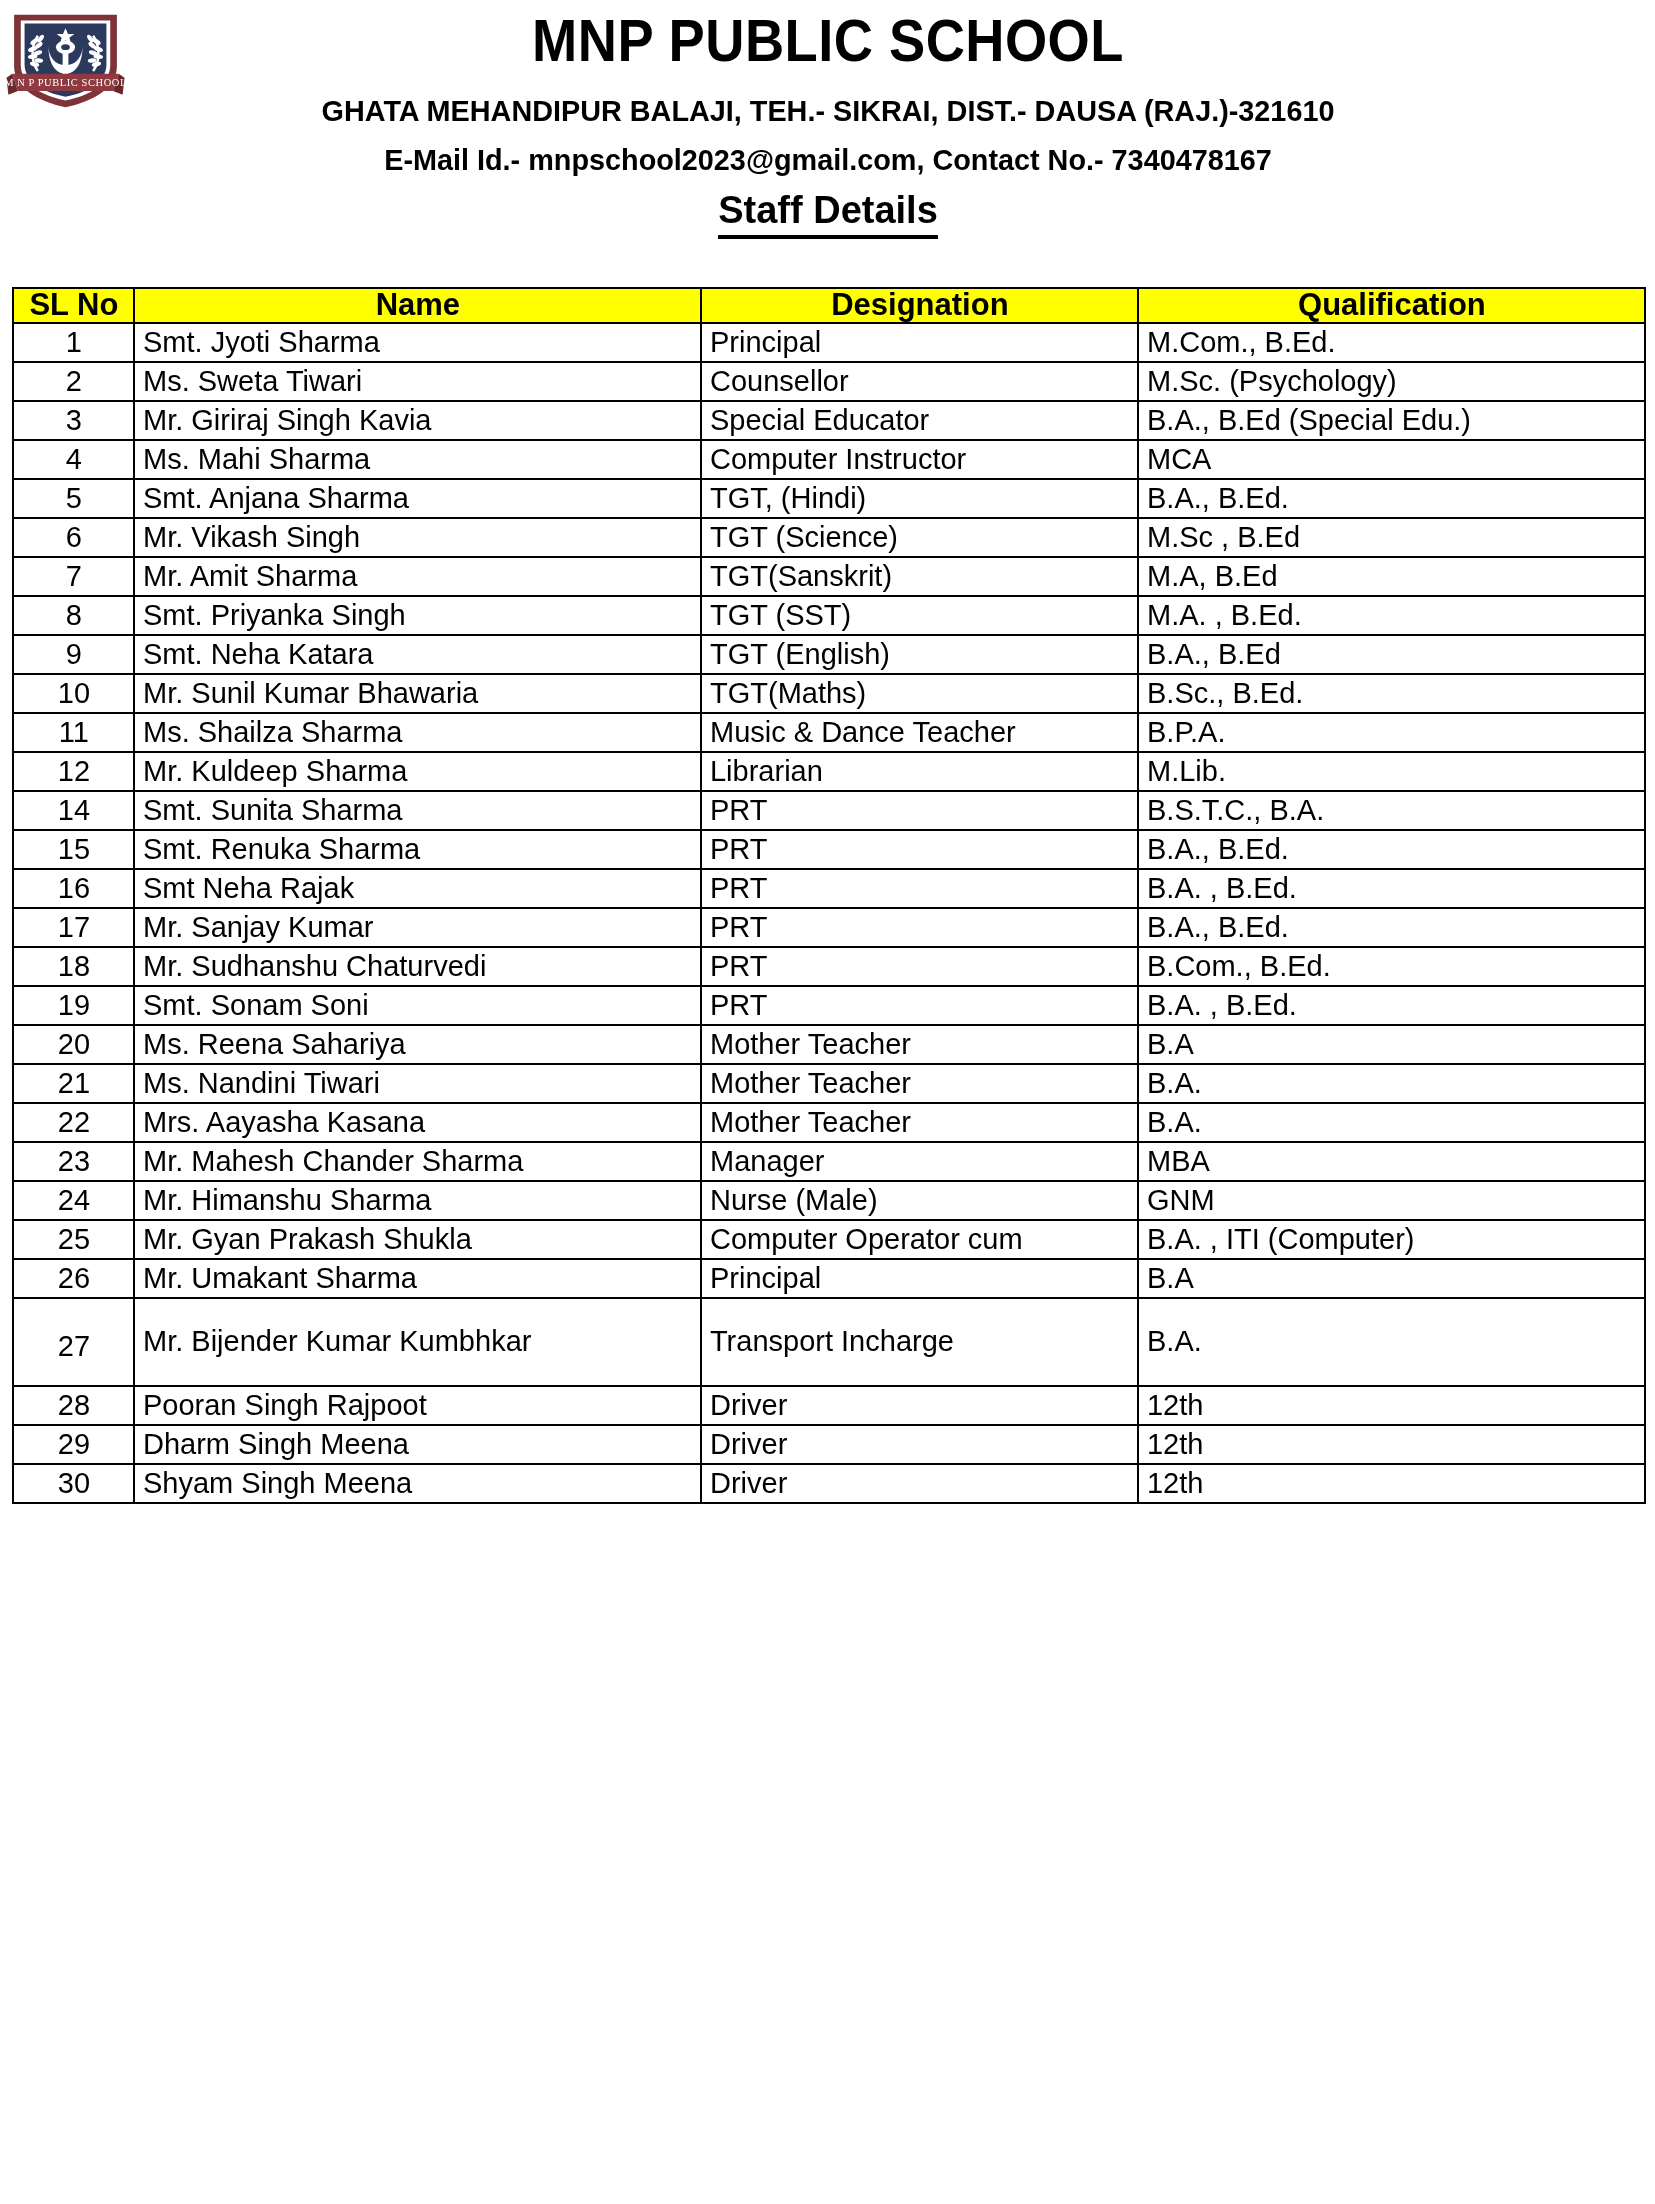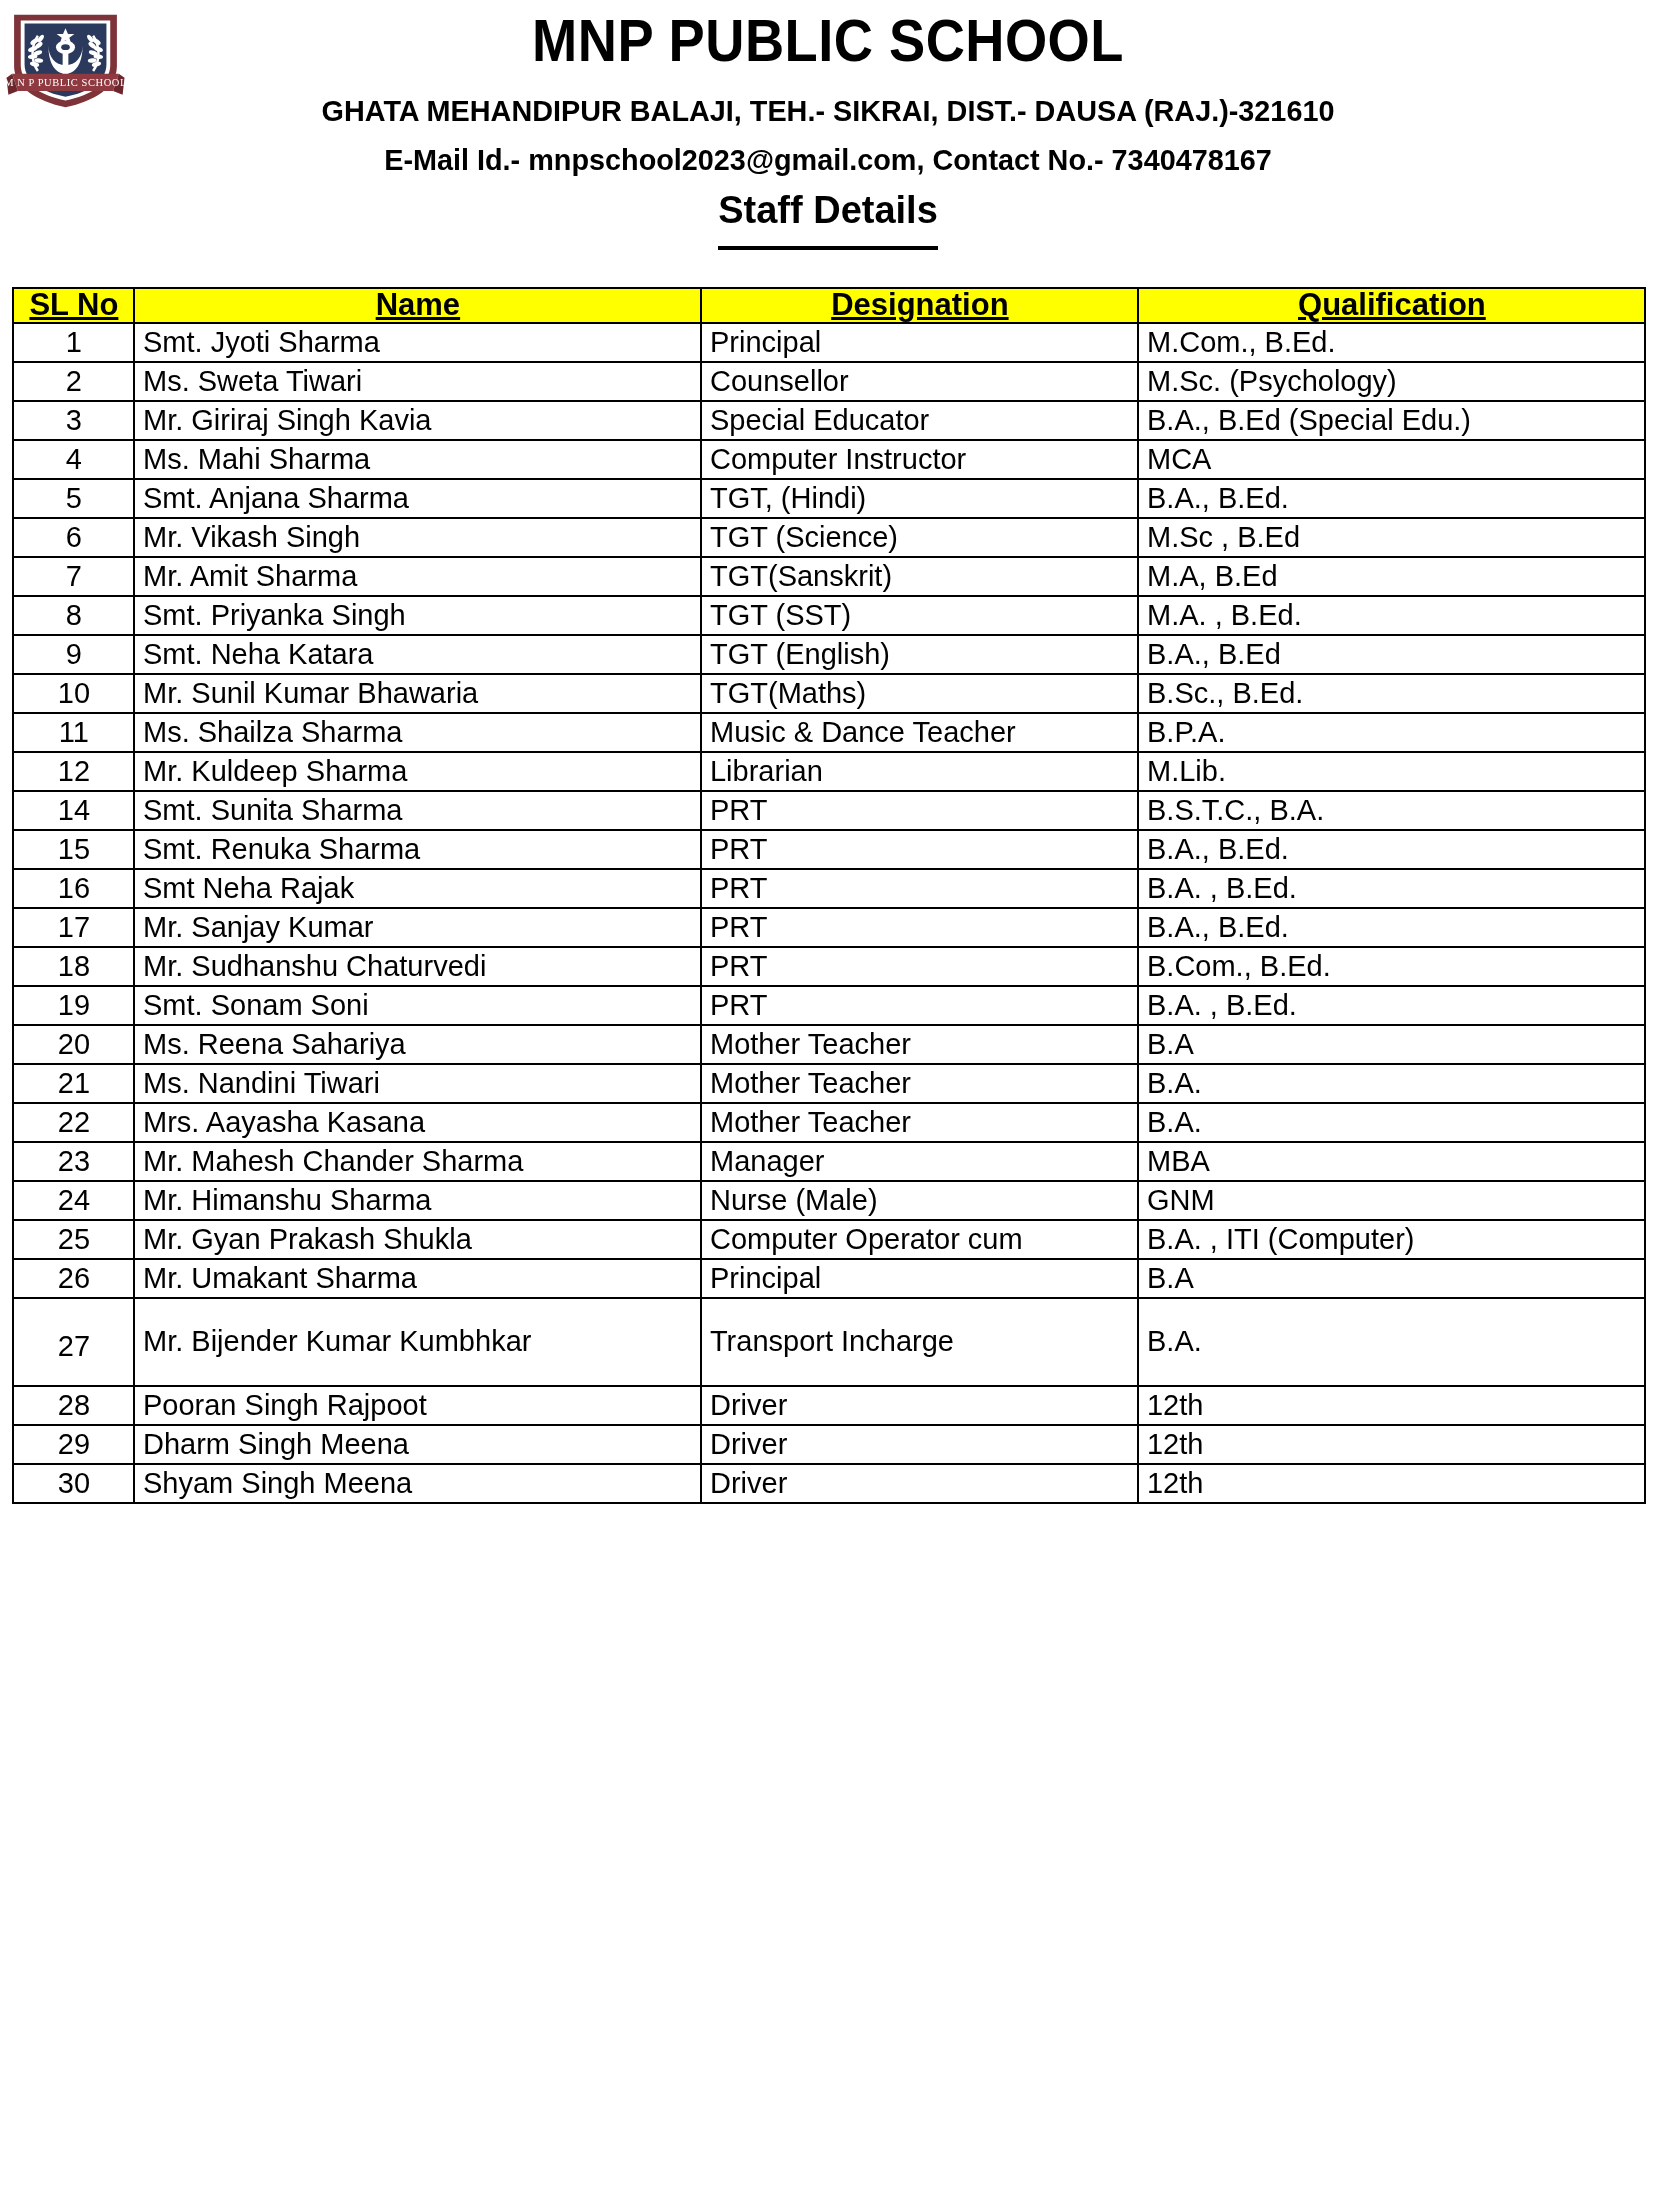--- a/index.html
+++ b/index.html
@@ -70,21 +70,21 @@
 
   .doc-title {
     text-align: center;
     font-size: 38px;
     font-weight: bold;
     margin-top: 15.3px;
     line-height: 1.05;
   }
   .doc-title span {
     border-bottom: 4.8px solid #000;
-    padding-bottom: 15px;
+    padding-bottom: 4px;
   }
 
   
   .table-wrap {
     position: absolute;
     left: 12.4px;
     top: 287px;
     width: 1632px;
   }
 
@@ -111,21 +111,20 @@
     vertical-align: middle;
     box-sizing: border-box;
   }
 
   table.staff thead th {
     background: #FFFF00;
     font-weight: bold;
     text-align: center;
     font-size: 31px;
     height: 32px;
-    text-decoration: underline;
   }
 
   table.staff td.sl {
     text-align: center;
     padding: 0;
   }
   table.staff td.name,
   table.staff td.desg,
   table.staff td.qual {
     text-align: left;

